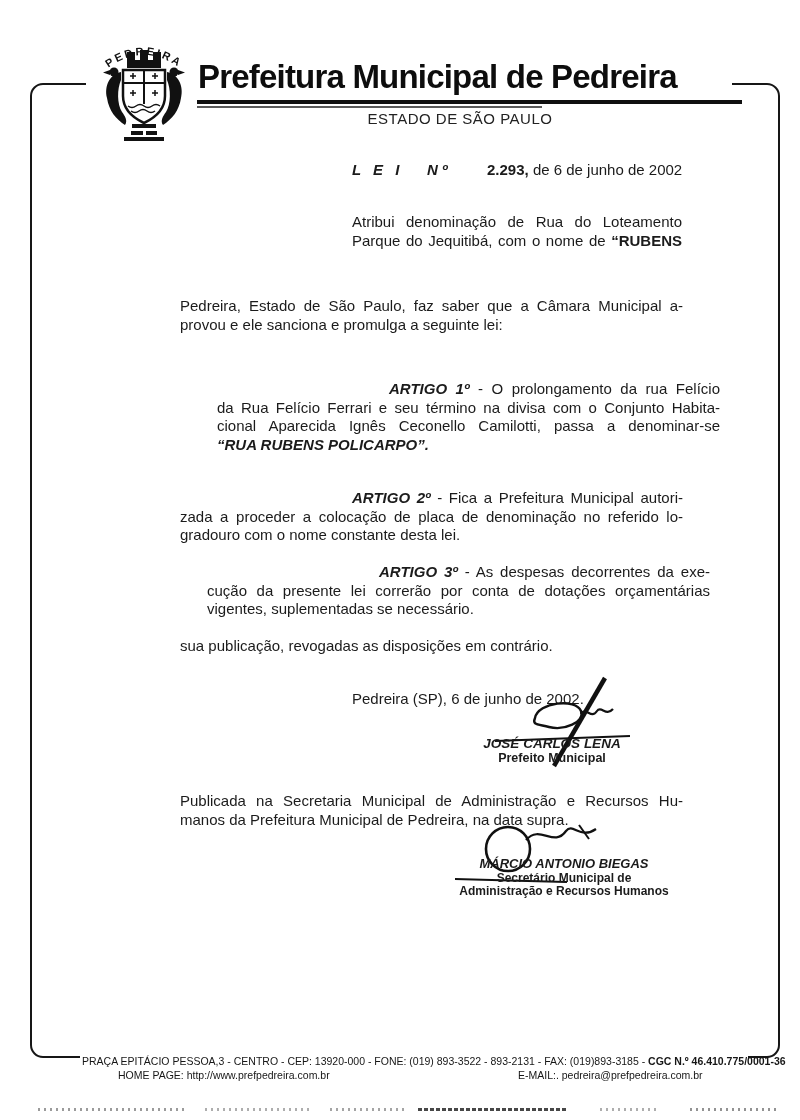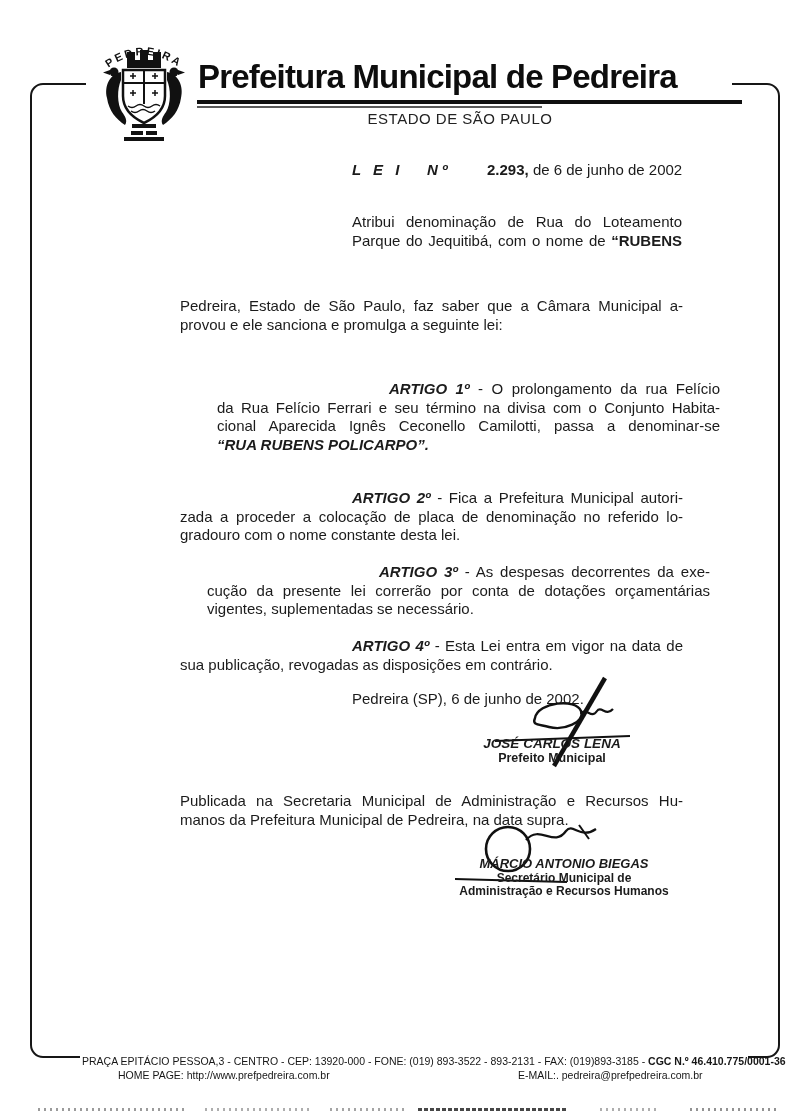--- a/index.html
+++ b/index.html
@@ -142,21 +142,20 @@
     <div class="ln last"><span>gradouro com o nome constante desta lei.</span></div>
   </div>
 
   <div class="para" style="left:180px; top:563px; width:503px;margin-left:27px;">
     <div class="ln ind"><span class="bi">ARTIGO 3º</span><span> - As despesas decorrentes da exe-</span></div>
     <div class="ln"><span>cução da presente lei correrão por conta de dotações orçamentárias</span></div>
     <div class="ln last"><span>vigentes, suplementadas se necessário.</span></div>
   </div>
 
   <div class="para" style="left:180px; top:637px; width:503px;">
-    <div class="ln ind"><span class="bi">ARTIGO 4º</span><span> - Esta Lei entra em vigor na data de</span></div>
     <div class="ln last"><span>sua publicação, revogadas as disposições em contrário.</span></div>
   </div>
 
   <div class="dateline">Pedreira (SP), 6 de junho de 2002.</div>
 
   <svg class="sigsvg" style="left:480px; top:672px;" width="170" height="100" viewBox="0 0 170 100">
     <path d="M125,6 L74,94" stroke="#111" stroke-width="4.5" fill="none"></path>
     <path d="M55,46 C58,30 96,26 101,39 C105,50 84,59 69,55 C57,52 52,53 55,46 Z" stroke="#111" stroke-width="2.4" fill="none"></path>
     <path d="M101,42 C106,34 111,48 117,39 C121,33 126,45 133,37" stroke="#111" stroke-width="2.2" fill="none"></path>
     <path d="M15,69 L150,64" stroke="#111" stroke-width="2" fill="none"></path>

